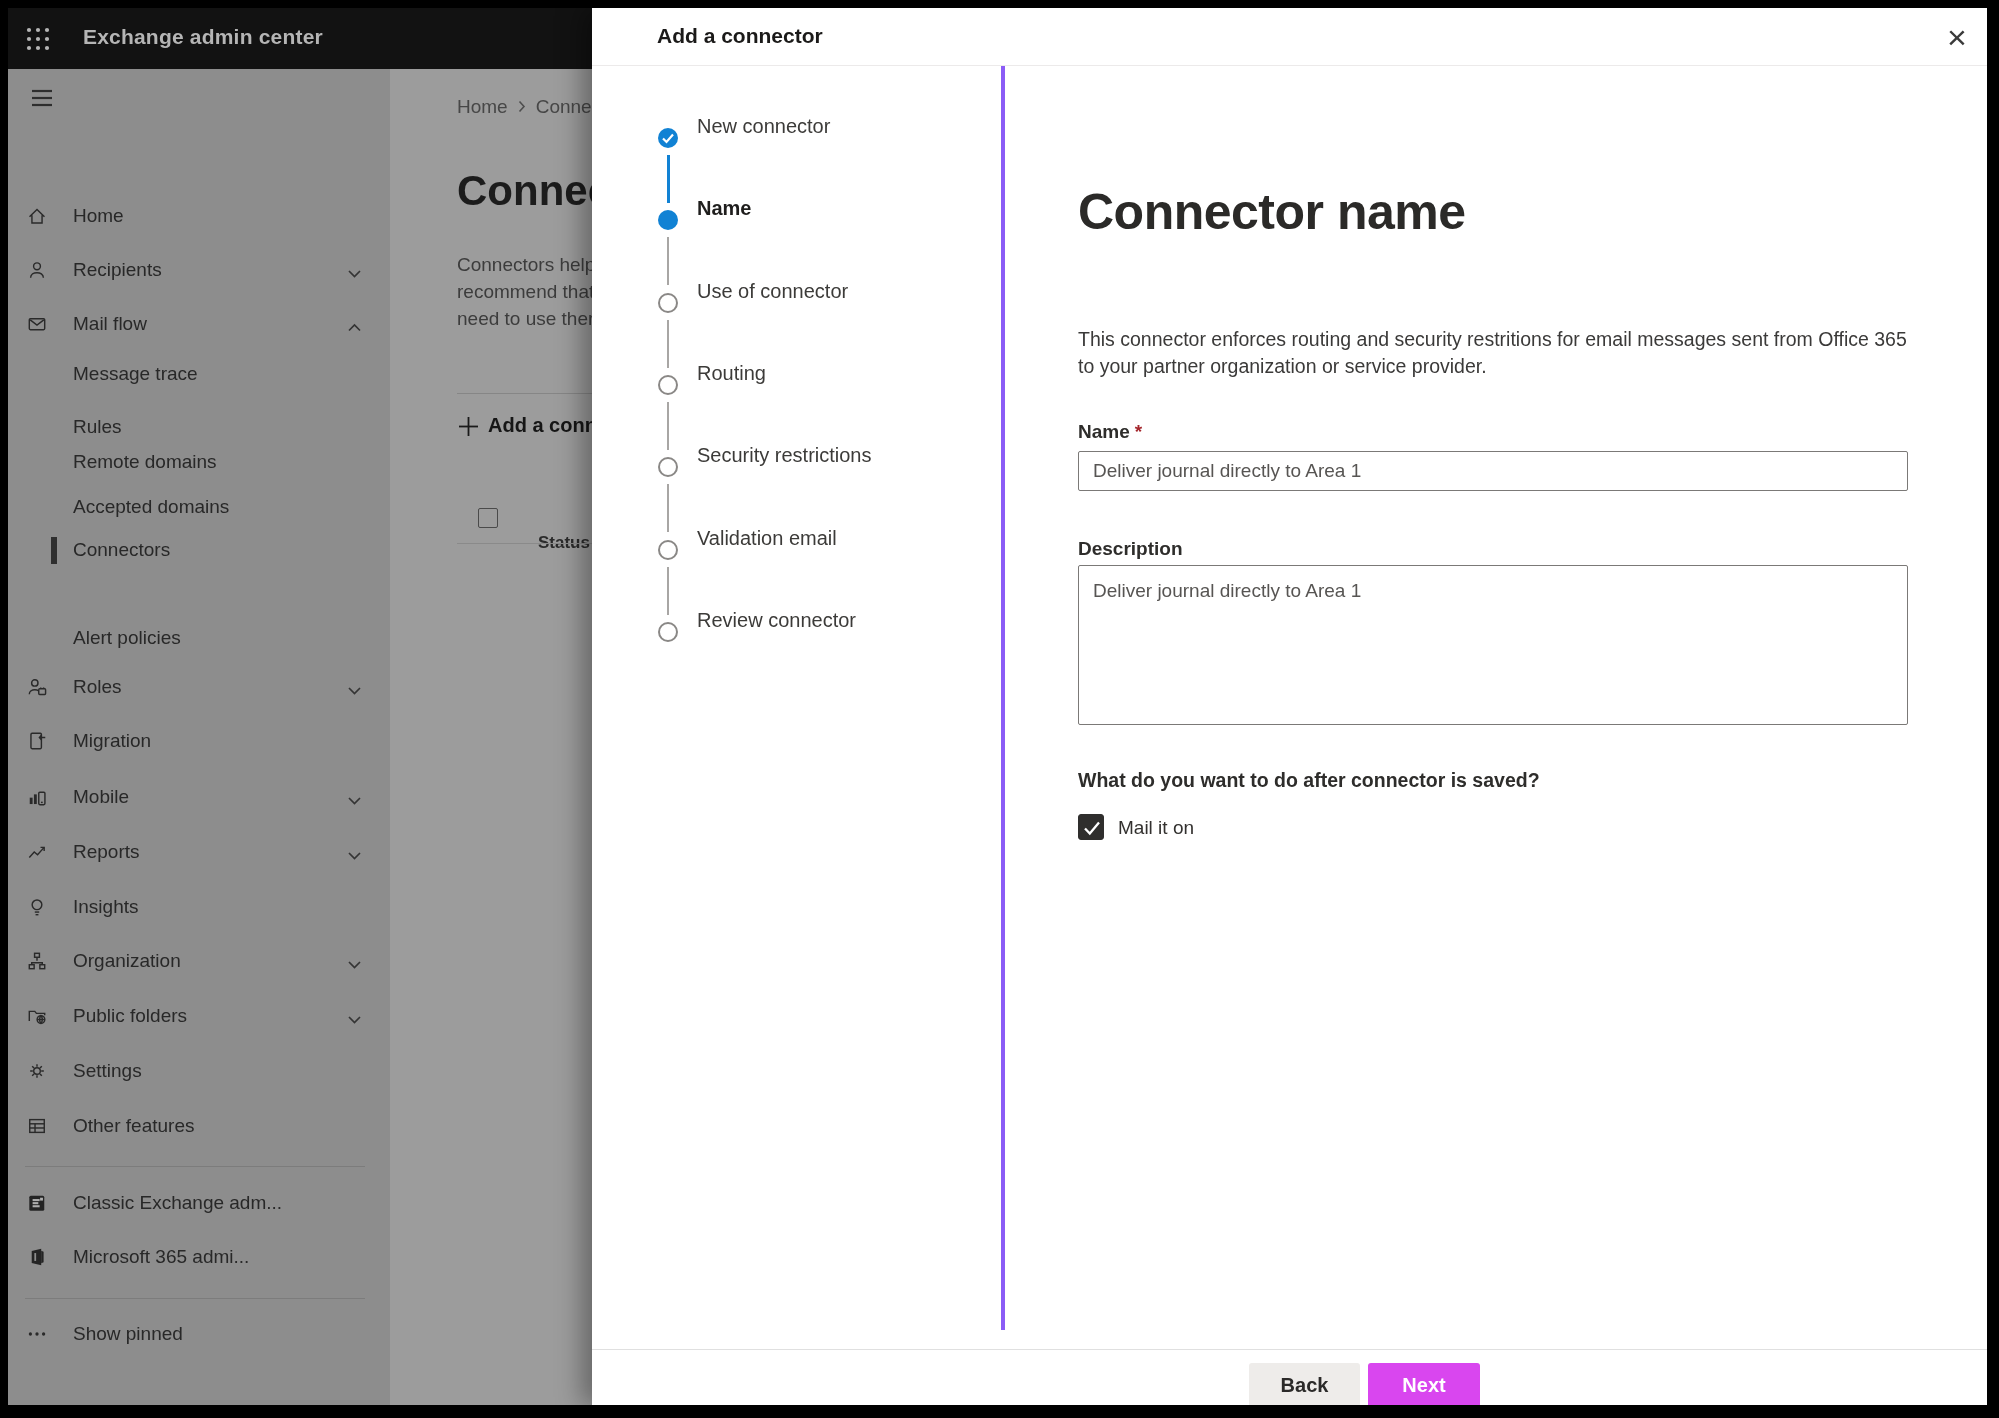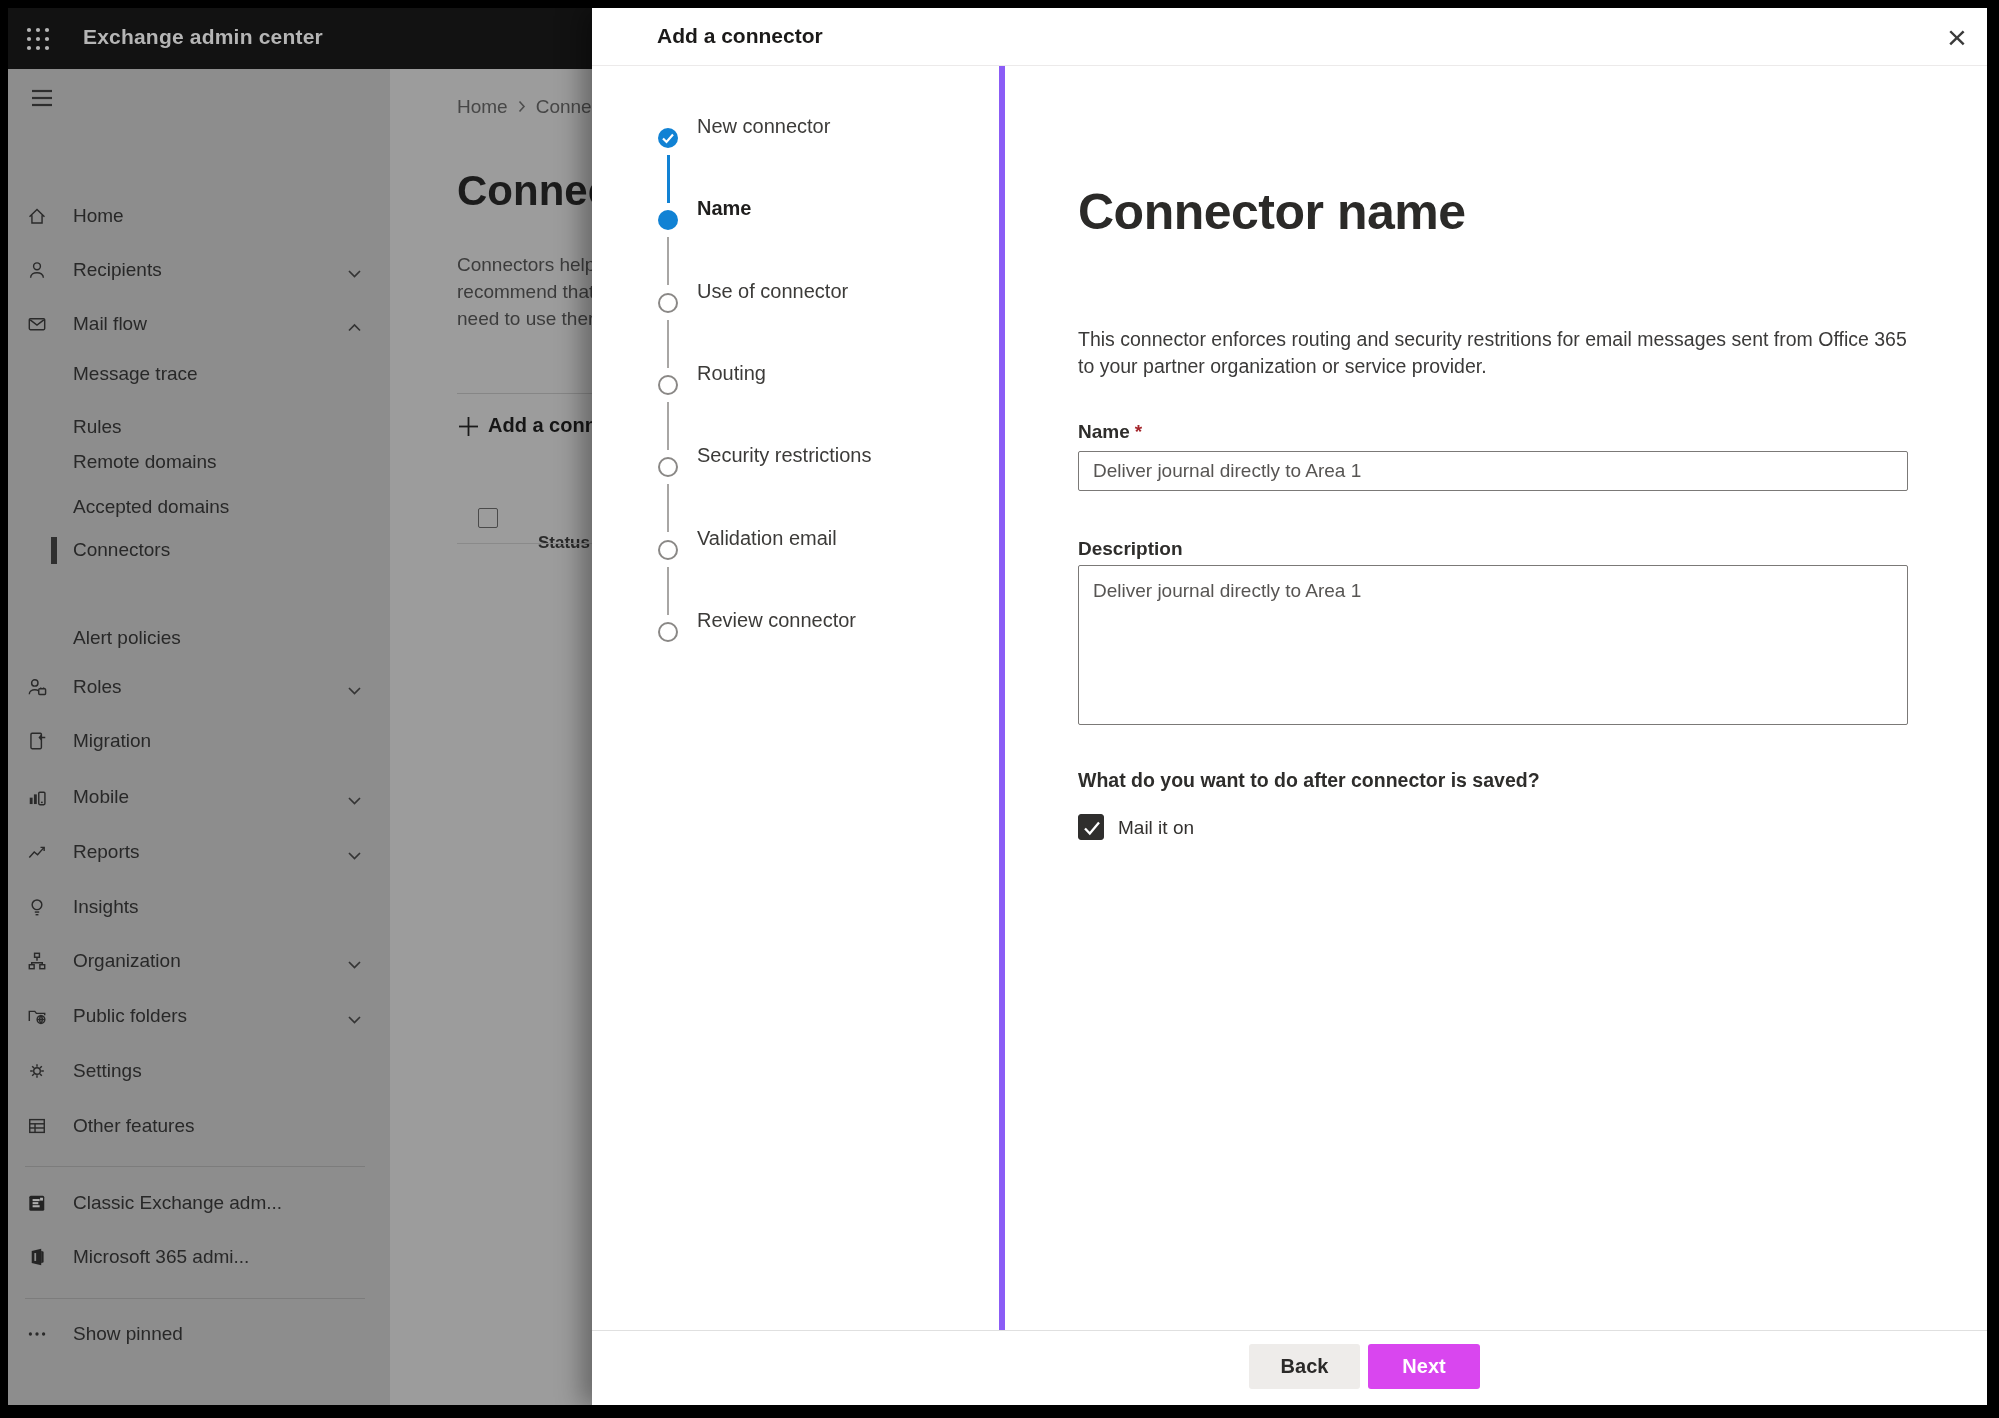--- a/index.html
+++ b/index.html
@@ -53,21 +53,21 @@
            box-shadow:-10px 0 24px rgba(0,0,0,.35); }
   .modal-header { position:absolute; left:0; top:0; width:100%; height:58px;
                   border-bottom:1px solid #eceaea; background:#fff; }
   .modal-title { position:absolute; left:65px; top:16px; font-size:21px; font-weight:700; color:#1b1a19; }
   .close-btn { position:absolute; left:1344px; top:8px; width:42px; height:42px; border:none;
                background:transparent; font-size:34px; font-weight:300; color:#3a3a3a;
                cursor:pointer; line-height:42px; text-align:center; font-family:inherit; }
 
   
   .stepper { position:absolute; left:0; top:58px; width:413px; height:1264px;
-             border-right:6px solid #8b5cf6; background:#fff; }
+             border-right:4px solid #8b5cf6; background:#fff; }
   .step-circle { position:absolute; left:66px; width:20px; height:20px; border-radius:50%; }
   .step-circle.completed { background:#1182d4; }
   .step-circle.current   { background:#1182d4; }
   .step-circle.upcoming  { background:#fff; border:2px solid #8a8886; }
   .step-circle svg { position:absolute; left:0; top:0; }
   .step-label { position:absolute; left:105px; font-size:20px; color:#3c3b39; white-space:nowrap; }
   .step-label.current { font-weight:700; color:#1f1e1d; }
   .step-line { position:absolute; left:75px; width:2px; height:48px; background:#a8a6a4; }
   .step-line.blue { left:74.5px; width:3px; background:#1182d4; }
 
@@ -86,21 +86,21 @@
                border:1.5px solid #7b7977; border-radius:2px; background:#fff; resize:none;
                font-size:19px; color:#575553; padding:12px 14px; line-height:25px;
                font-family:inherit; outline:none; }
   .c-question { position:absolute; left:72px; top:703px; font-size:19.5px; font-weight:700; color:#2e2d2b; }
   .cbx { position:absolute; left:72px; top:748px; width:26px; height:26px; background:#2f2e2d;
          border:1.5px solid #2f2e2d; border-radius:3px; cursor:pointer; }
   .cbx svg { position:absolute; left:1px; top:1px; }
   .cbx-label { position:absolute; left:112px; top:751px; font-size:19px; color:#33312f; }
 
   
-  .modal-footer { position:absolute; left:0; bottom:0; width:100%; height:75px;
+  .modal-footer { position:absolute; left:0; bottom:0; width:100%; height:56px;
                   border-top:1px solid #e0e0e0; background:#fff; }
   .btn { position:absolute; top:13px; height:45px; border:none; border-radius:3px;
          font-size:20px; font-weight:600; cursor:pointer; font-family:inherit; }
   .btn-back { left:657px; width:111px; background:#eeecea; color:#2b2a29; }
   .btn-next { left:776px; width:112px; background:#d946ef; color:#ffffff; }
 </style>
 </head>
 <body>
 
 <div class="screen">

